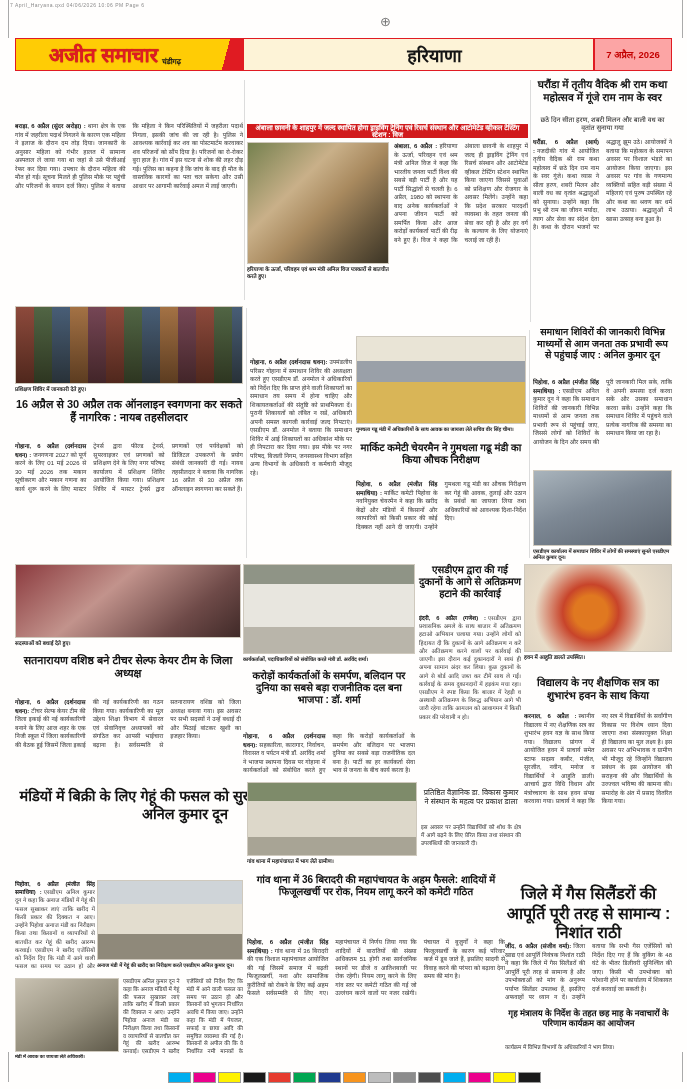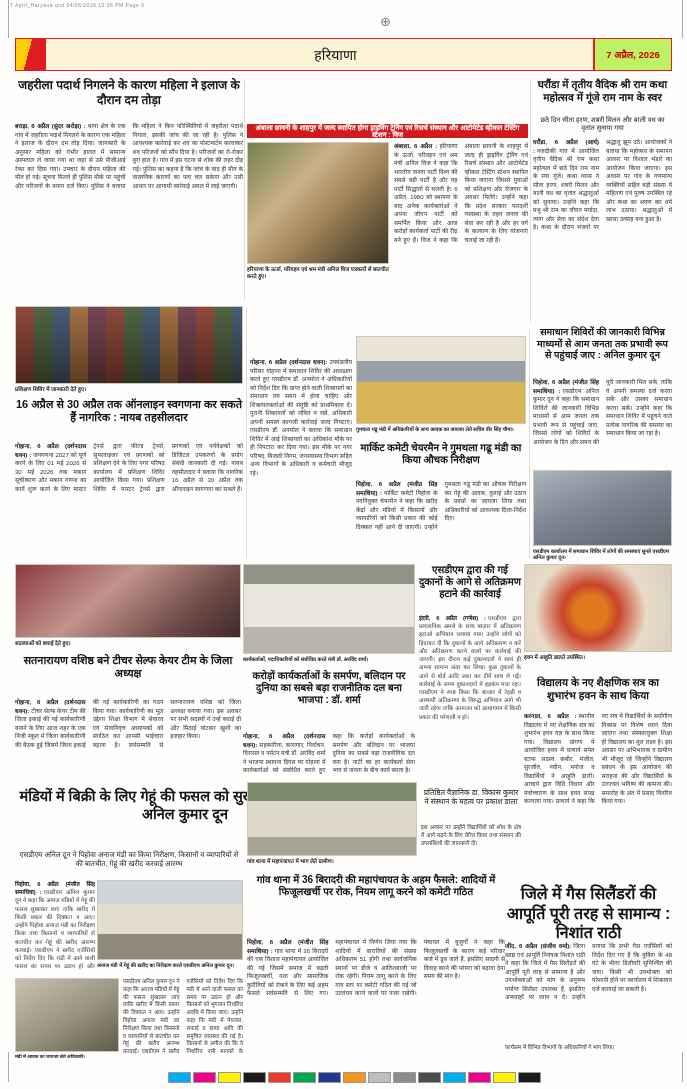--- a/index.html
+++ b/index.html
@@ -8,22 +8,22 @@
   .tick{position:absolute;background:#aaa;}
   .printline{position:absolute;left:10px;top:2px;font-size:5px;color:#8a8a8a;letter-spacing:.5px;white-space:nowrap;}
   .regmark{position:absolute;left:380px;top:14px;font-size:13px;color:#777;}
   
   .masthead{position:absolute;left:15px;top:38px;width:657px;height:33px;display:flex;
             border:1.5px solid #e01b22;box-sizing:border-box;background:#fdf3d7;}
   .mast-left{width:198px;background:#ffcc05;display:flex;align-items:center;justify-content:center;position:relative;}
   .mast-title{font-size:20px;font-weight:800;color:#e01b22;line-height:1;text-shadow:0 0 1px #9b0d0d;}
   .mast-city{font-size:7.5px;font-weight:700;color:#161616;margin-left:4px;align-self:flex-end;margin-bottom:4px;}
   .mast-slant{width:30px;background:linear-gradient(105deg,#ffcc05 0 42%,#e01b22 42% 100%);}
-  .mast-center{flex:1;display:flex;align-items:center;justify-content:center;font-size:14px;font-weight:400;color:#141414;padding-left:32px;}
-  .mast-date{width:76px;background:#bef264;border-left:2px solid #e01b22;display:flex;align-items:center;justify-content:center;
+  .mast-center{flex:1;display:flex;align-items:center;justify-content:center;font-size:18px;font-weight:700;color:#141414;padding-left:32px;}
+  .mast-date{width:76px;background:#fca5a5;border-left:2px solid #e01b22;display:flex;align-items:center;justify-content:center;
              font-size:9.5px;font-weight:800;color:#c40000;}
   
   .abs{position:absolute;box-sizing:border-box;}
   .hl{margin:0;font-weight:800;color:#141414;text-align:center;line-height:1.22;}
   .hl-maroon{color:#9a1412;}
   .redbar{background:#d11a1c;color:#fff;font-weight:700;font-size:6.8px;text-align:center;
           display:flex;align-items:center;justify-content:center;line-height:1.1;padding:1px 2px;}
   .subhead{font-weight:400;color:#1a1a1a;text-align:center;line-height:1.25;}
   .body{margin:0;font-size:6px;line-height:1.42;text-align:justify;color:#333;overflow:hidden;column-gap:7px;}
   .body b{color:#111;margin-right:2px;}
@@ -53,33 +53,34 @@
 
   <div class="tick" style="left:8px;top:0;width:1px;height:38px;"></div>
   <div class="tick" style="left:682px;top:0;width:1px;height:38px;"></div>
   <div class="tick" style="left:8px;top:1052px;width:1px;height:30px;"></div>
   <div class="tick" style="left:682px;top:1052px;width:1px;height:30px;"></div>
 
   <div class="printline">7 April_Haryana.qxd   04/06/2026   10:06 PM   Page 6</div>
   <div class="regmark">⊕</div>
 
   <div class="masthead">
+    <div class="mast-left">
+      <span class="mast-title">अजीत समाचार</span>
+      <span class="mast-city">चंडीगढ़</span>
+    </div>
     <div class="mast-slant"></div>
     <div class="mast-center">हरियाणा</div>
     <div class="mast-date">7 अप्रैल, 2026</div>
   </div>
 
   <div class="vsep" style="left:244px;top:80px;height:220px;"></div>
   <div class="vsep" style="left:530px;top:80px;height:242px;"></div>
   <div class="vsep" style="left:246px;top:308px;height:250px;"></div>
   <div class="vsep" style="left:529px;top:330px;height:228px;"></div>
 
-  <div class="abs" style="left:15px;top:78px;width:228px;">
-    <h2 class="hl" style="font-size:12px;">जहरीला पदार्थ निगलने के कारण महिला ने इलाज के दौरान दम तोड़ा</h2>
-  </div>
   <p class="body cols2 abs" style="left:15px;top:122px;width:228px;height:180px;"><b>बराड़ा, 6 अप्रैल (सुंदर अरोड़ा) :</b><span>थाना क्षेत्र के एक गांव में जहरीला पदार्थ निगलने के कारण एक महिला ने इलाज के दौरान दम तोड़ दिया। जानकारी के अनुसार महिला को गंभीर हालत में सामान्य अस्पताल ले जाया गया था जहां से उसे पीजीआई रेफर कर दिया गया। उपचार के दौरान महिला की मौत हो गई। सूचना मिलते ही पुलिस मौके पर पहुंची और परिजनों के बयान दर्ज किए। पुलिस ने बताया कि महिला ने किन परिस्थितियों में जहरीला पदार्थ निगला, इसकी जांच की जा रही है। पुलिस ने आवश्यक कार्रवाई कर शव का पोस्टमार्टम करवाकर शव परिजनों को सौंप दिया है। परिजनों का रो-रोकर बुरा हाल है। गांव में इस घटना से शोक की लहर दौड़ गई। पुलिस का कहना है कि जांच के बाद ही मौत के वास्तविक कारणों का पता चल सकेगा और उसी आधार पर आगामी कार्रवाई अमल में लाई जाएगी।</span></p>
 
   <div class="redbar abs" style="left:247px;top:124px;width:281px;height:14px;">अंबाला छावनी के शाहपुर में जल्द स्थापित होगा ड्राइविंग ट्रेनिंग एवं रिसर्च संस्थान और आटोमेटेड व्हीकल टेस्टिंग स्टेशन : विज</div>
   <div class="photo ph-viz" style="left:247px;top:142px;width:142px;height:122px;"></div>
   <div class="caption" style="left:247px;top:266px;width:142px;height:26px;">हरियाणा के ऊर्जा, परिवहन एवं श्रम मंत्री अनिल विज पत्रकारों से बातचीत करते हुए।</div>
   <p class="body cols2 abs" style="left:394px;top:142px;width:134px;height:158px;"><b>अंबाला, 6 अप्रैल :</b><span>हरियाणा के ऊर्जा, परिवहन एवं श्रम मंत्री अनिल विज ने कहा कि भारतीय जनता पार्टी विश्व की सबसे बड़ी पार्टी है और यह पार्टी सिद्धांतों से चलती है। 6 अप्रैल, 1980 को स्थापना के बाद अनेक कार्यकर्ताओं ने अपना जीवन पार्टी को समर्पित किया और आज करोड़ों कार्यकर्ता पार्टी की रीढ़ बने हुए हैं। विज ने कहा कि अंबाला छावनी के शाहपुर में जल्द ही ड्राइविंग ट्रेनिंग एवं रिसर्च संस्थान और आटोमेटेड व्हीकल टेस्टिंग स्टेशन स्थापित किया जाएगा जिससे युवाओं को प्रशिक्षण और रोजगार के अवसर मिलेंगे। उन्होंने कहा कि प्रदेश सरकार पारदर्शी व्यवस्था के तहत जनता की सेवा कर रही है और हर वर्ग के कल्याण के लिए योजनाएं चलाई जा रही हैं।</span></p>
 
   <div class="abs" style="left:533px;top:78px;width:139px;">
     <h2 class="hl" style="font-size:10.5px;">घरौंडा में तृतीय वैदिक श्री राम कथा महोत्सव में गूंजे राम नाम के स्वर</h2>
   </div>
@@ -131,21 +132,20 @@
   <div class="photo ph-havan" style="left:524px;top:564px;width:148px;height:88px;"></div>
   <div class="caption" style="left:524px;top:654px;width:148px;height:10px;">हवन में आहुति डालते उपस्थित।</div>
   <div class="abs" style="left:524px;top:668px;width:148px;margin-top:8px;">
     <h2 class="hl" style="font-size:10.5px;">विद्यालय के नए शैक्षणिक सत्र का शुभारंभ हवन के साथ किया</h2>
   </div>
   <p class="body cols2 abs" style="left:524px;top:712px;width:148px;height:164px;"><b>करनाल, 6 अप्रैल :</b><span>स्थानीय विद्यालय में नए शैक्षणिक सत्र का शुभारंभ हवन यज्ञ के साथ किया गया। विद्यालय प्रांगण में आयोजित हवन में प्राचार्य समेत स्टाफ सदस्य कबीर, मंजीत, सुरजीत, नवीन, मनोज व विद्यार्थियों ने आहुति डाली। आचार्य द्वारा विधि विधान और मंत्रोच्चारण के साथ हवन संपन्न करवाया गया। प्राचार्य ने कहा कि नए सत्र में विद्यार्थियों के सर्वांगीण विकास पर विशेष ध्यान दिया जाएगा तथा संस्कारयुक्त शिक्षा ही विद्यालय का मूल लक्ष्य है। इस अवसर पर अभिभावक व ग्रामीण भी मौजूद रहे जिन्होंने विद्यालय प्रबंधन के इस आयोजन की सराहना की और विद्यार्थियों के उज्ज्वल भविष्य की कामना की। समारोह के अंत में प्रसाद वितरित किया गया।</span></p>
 
   <div class="abs" style="left:15px;top:788px;width:340px;">
     <h1 class="hl" style="font-size:14.5px;">मंडियों में बिक्री के लिए गेहूं की फसल को सुखाकर लाएं किसान : अनिल कुमार दून</h1>
   </div>
-  <div class="subhead abs" style="left:15px;top:850px;width:228px;height:28px;font-size:7.2px;">एसडीएम अनिल दून ने पिहोवा अनाज मंडी का किया निरीक्षण, किसानों व व्यापारियों से की बातचीत, गेहूं की खरीद करवाई आरम्भ</div>
   <p class="body cols1 abs" style="left:15px;top:880px;width:80px;height:96px;font-size:5.8px;"><b>पिहोवा, 6 अप्रैल (मंजीत सिंह समाधिया) :</b><span>एसडीएम अनिल कुमार दून ने कहा कि अनाज मंडियों में गेहूं की फसल सुखाकर लाएं ताकि खरीद में किसी प्रकार की दिक्कत न आए। उन्होंने पिहोवा अनाज मंडी का निरीक्षण किया तथा किसानों व व्यापारियों से बातचीत कर गेहूं की खरीद आरम्भ करवाई। एसडीएम ने खरीद एजेंसियों को निर्देश दिए कि मंडी में आने वाली फसल का समय पर उठान हो और किसानों को भुगतान निर्धारित अवधि में किया जाए। उन्होंने कहा कि मंडी में पेयजल, सफाई व छाया आदि की समुचित व्यवस्था की गई है। किसानों से अपील की कि वे निर्धारित नमी मानकों के अनुरूप ही फसल मंडी में लाएं ताकि उन्हें उपज का उचित मूल्य मिल सके और खरीद प्रक्रिया सुचारु रूप से चलती रहे।</span></p>
   <div class="photo ph-mandi" style="left:97px;top:880px;width:146px;height:80px;"></div>
   <div class="caption" style="left:97px;top:962px;width:146px;height:12px;font-size:5.2px;">अनाज मंडी में गेहूं की खरीद का निरीक्षण करते एसडीएम अनिल कुमार दून।</div>
   <div class="photo ph-inspect" style="left:15px;top:978px;width:104px;height:74px;"></div>
   <div class="caption" style="left:15px;top:1054px;width:104px;height:8px;font-size:4.8px;">मंडी में आवक का जायजा लेते अधिकारी।</div>
   <p class="body cols2 abs" style="left:123px;top:978px;width:120px;height:80px;font-size:5.5px;"><span>एसडीएम अनिल कुमार दून ने कहा कि अनाज मंडियों में गेहूं की फसल सुखाकर लाएं ताकि खरीद में किसी प्रकार की दिक्कत न आए। उन्होंने पिहोवा अनाज मंडी का निरीक्षण किया तथा किसानों व व्यापारियों से बातचीत कर गेहूं की खरीद आरम्भ करवाई। एसडीएम ने खरीद एजेंसियों को निर्देश दिए कि मंडी में आने वाली फसल का समय पर उठान हो और किसानों को भुगतान निर्धारित अवधि में किया जाए। उन्होंने कहा कि मंडी में पेयजल, सफाई व छाया आदि की समुचित व्यवस्था की गई है। किसानों से अपील की कि वे निर्धारित नमी मानकों के अनुरूप ही फसल मंडी में लाएं ताकि उन्हें उपज का उचित मूल्य मिल सके और खरीद प्रक्रिया सुचारु रूप से चलती रहे।</span></p>
 
   <div class="photo ph-gathering" style="left:247px;top:782px;width:170px;height:74px;"></div>
   <div class="caption" style="left:247px;top:858px;width:170px;height:12px;">गांव थाना में महापंचायत में भाग लेते ग्रामीण।</div>
   <div class="abs" style="left:247px;top:874px;width:258px;">
@@ -154,20 +154,23 @@
   <p class="body cols3 abs" style="left:247px;top:938px;width:258px;height:120px;"><b>पिहोवा, 6 अप्रैल (मंजीत सिंह समाधिया) :</b><span>गांव थाना में 36 बिरादरी की एक विशाल महापंचायत आयोजित की गई जिसमें समाज में बढ़ती फिजूलखर्ची, नशा और सामाजिक कुरीतियों को रोकने के लिए कई अहम फैसले सर्वसम्मति से लिए गए। महापंचायत में निर्णय लिया गया कि शादियों में बारातियों की संख्या अधिकतम 51 होगी तथा सार्वजनिक स्थानों पर डीजे व आतिशबाजी पर रोक रहेगी। नियम लागू करने के लिए गांव स्तर पर कमेटी गठित की गई जो उल्लंघन करने वालों पर नजर रखेगी। पंचायत में बुजुर्गों ने कहा कि फिजूलखर्ची के कारण कई परिवार कर्ज में डूब जाते हैं, इसलिए सादगी से विवाह करने की परंपरा को बढ़ावा देना समय की मांग है।</span></p>
 
   <div class="subhead abs" style="left:421px;top:788px;width:100px;height:34px;font-size:7.5px;">प्रतिष्ठित वैज्ञानिक डा. विकास कुमार ने संस्थान के महत्व पर प्रकाश डाला</div>
   <p class="body cols1 abs" style="left:421px;top:824px;width:100px;height:44px;font-size:5.6px;"><span>इस अवसर पर उन्होंने विद्यार्थियों को शोध के क्षेत्र में आगे बढ़ने के लिए प्रेरित किया तथा संस्थान की उपलब्धियों की जानकारी दी।</span></p>
 
   <div class="abs" style="left:505px;top:884px;width:167px;">
     <h2 class="hl" style="font-size:16px;">जिले में गैस सिलैंडरों की आपूर्ति पूरी तरह से सामान्य : निशांत राठी</h2>
   </div>
   <p class="body cols2 abs" style="left:505px;top:942px;width:167px;height:62px;"><b>जींद, 6 अप्रैल (संजीव वर्मा):</b><span>जिला खाद्य एवं आपूर्ति नियंत्रक निशांत राठी ने कहा कि जिले में गैस सिलैंडरों की आपूर्ति पूरी तरह से सामान्य है और उपभोक्ताओं को मांग के अनुरूप पर्याप्त सिलेंडर उपलब्ध हैं, इसलिए अफवाहों पर ध्यान न दें। उन्होंने बताया कि सभी गैस एजेंसियों को निर्देश दिए गए हैं कि बुकिंग के 48 घंटे के भीतर डिलीवरी सुनिश्चित की जाए। किसी भी उपभोक्ता को परेशानी होने पर कार्यालय में शिकायत दर्ज करवाई जा सकती है।</span></p>
 
+  <div class="abs" style="left:505px;top:1008px;width:167px;">
+    <h2 class="hl" style="font-size:8.5px;">गृह मंत्रालय के निर्देश के तहत छह माह के नवाचारों के परिणाम कार्यक्रम का आयोजन</h2>
+  </div>
   <p class="body cols1 abs" style="left:505px;top:1044px;width:167px;height:16px;font-size:5.5px;"><span>कार्यक्रम में विभिन्न विभागों के अधिकारियों ने भाग लिया।</span></p>
 
   <div class="colorbar">
       <div class="patch" style="background: rgb(0, 174, 239);"></div>
       <div class="patch" style="background: rgb(236, 0, 140);"></div>
       <div class="patch" style="background: rgb(255, 242, 0);"></div>
       <div class="patch" style="background: rgb(26, 26, 26);"></div>
       <div class="patch" style="background: rgb(230, 59, 46);"></div>
       <div class="patch" style="background: rgb(0, 166, 81);"></div>
       <div class="patch" style="background: rgb(32, 58, 143);"></div>

